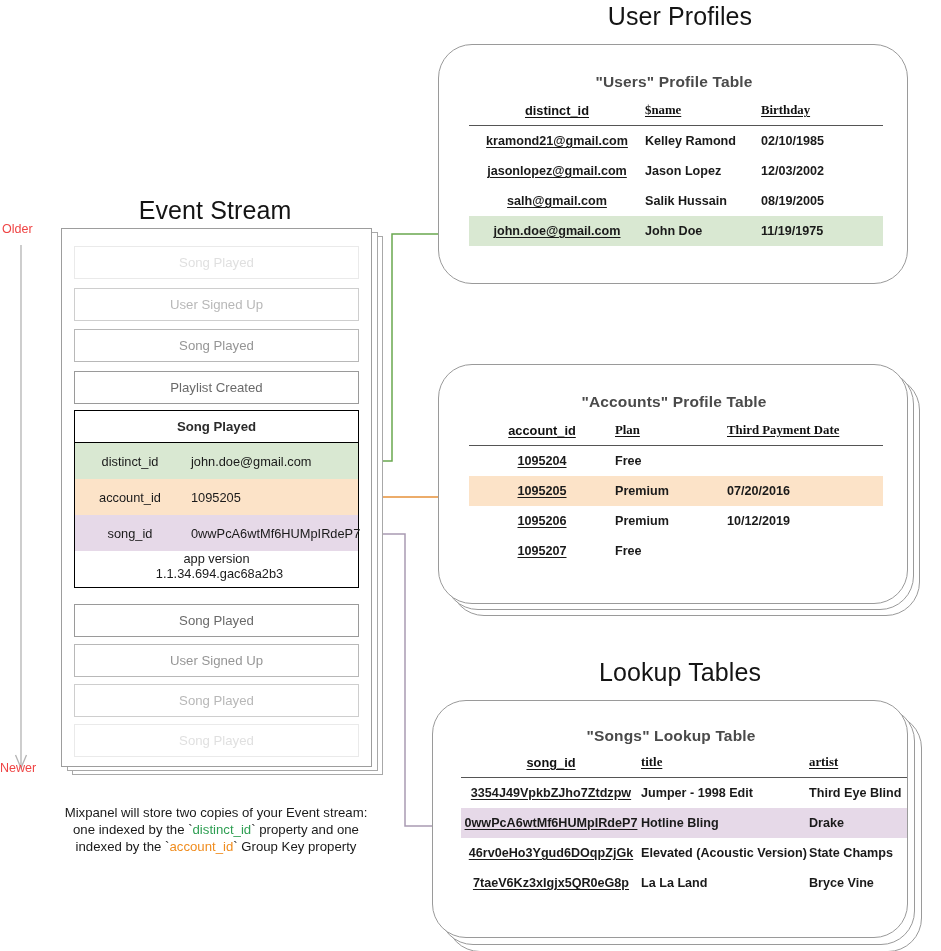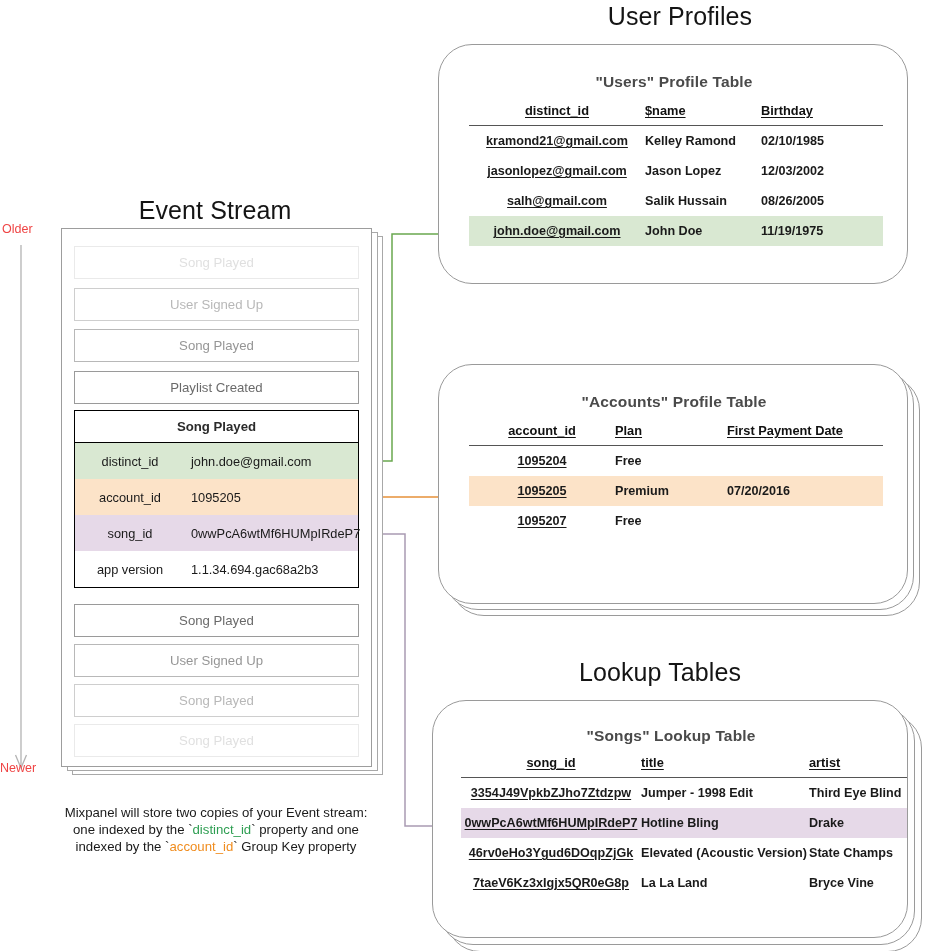--- a/index.html
+++ b/index.html
@@ -60,21 +60,21 @@
   table.prof th{
     font-weight:bold;
     font-size:12.8px;
     color:#111;
     padding:0 0 7px 0;
     vertical-align:bottom;
     white-space:nowrap;
   }
   table.prof th .hd{ text-decoration:underline; text-underline-offset:2px; }
   table.prof th.c{text-align:center;}
-  table.prof th.l{text-align:left;}
+  table.prof th.l{text-align:left;font-family:Liberation Serif, serif;}
   table.prof thead tr{border-bottom:1.3px solid #555;}
   table.prof td{
     padding:0;
     height:30px;
     color:#1a1a1a;
     white-space:nowrap;
     font-size:12.6px;
     vertical-align:middle;
     font-weight:bold;
   }
@@ -130,21 +130,21 @@
     display:flex;align-items:center;
     box-sizing:border-box;
     font-size:12.8px;
     color:#1a1a1a;
   }
   .ev-row .k{width:110px;text-align:center;flex:none;}
   .ev-row .v{flex:1;text-align:left;padding-left:6px;}
   .ev-row.green{background:#d9e8d2;}
   .ev-row.orange{background:#fce3c8;}
   .ev-row.purple{background:#e6d9e8;}
-  .ev-row.plain{background:#fff;}
+  .ev-row.plain{background:#fff;flex-direction:column;}
 
   
   .axis-label{
     position:absolute;font-size:12.5px;color:#ef4444;white-space:nowrap;
   }
 
   
   .caption{
     position:absolute;
     text-align:center;
@@ -271,21 +271,21 @@
               <td class="l">02/10/1985</td>
             </tr>
             <tr>
               <td class="key"><span>jasonlopez@gmail.com</span></td>
               <td class="l">Jason Lopez</td>
               <td class="l">12/03/2002</td>
             </tr>
             <tr>
               <td class="key"><span>salh@gmail.com</span></td>
               <td class="l">Salik Hussain</td>
-              <td class="l">08/26/2005</td>
+              <td class="l">08/19/2005</td>
             </tr>
             <tr class="hl-green">
               <td class="key"><span>john.doe@gmail.com</span></td>
               <td class="l">John Doe</td>
               <td class="l">11/19/1975</td>
             </tr>
           </tbody>
         </table>
     </div>
   </div>
@@ -299,45 +299,50 @@
       <table class="prof" id="tbl-accounts" style="left:30px;top:58px;width:414px;">
         <colgroup>
             <col style="width:146px">
             <col style="width:112px">
             <col style="width:156px">
           </colgroup>
       <thead>
             <tr>
               <th class="c"><span class="hd">account_id</span></th>
               <th class="l"><span class="hd">Plan</span></th>
-              <th class="l"><span class="hd">First Payment Date</span></th>
+              <th class="l"><span class="hd">Third Payment Date</span></th>
             </tr>
           </thead>
           <tbody>
             <tr>
               <td class="key"><span>1095204</span></td>
               <td class="l">Free</td>
               <td class="l"></td>
             </tr>
             <tr class="hl-orange">
               <td class="key"><span>1095205</span></td>
               <td class="l">Premium</td>
               <td class="l">07/20/2016</td>
             </tr>
             <tr>
+              <td class="key"><span>1095206</span></td>
+              <td class="l">Premium</td>
+              <td class="l">10/12/2019</td>
+            </tr>
+            <tr>
               <td class="key"><span>1095207</span></td>
               <td class="l">Free</td>
               <td class="l"></td>
             </tr>
           </tbody>
         </table>
     </div>
   </div>
 
-  <div class="section-title" style="left:510px;top:658px;width:300px;">Lookup Tables</div>
+  <div class="section-title" style="left:530px;top:658px;width:300px;">Lookup Tables</div>
 
   <div class="panel-wrap" style="left:432px;top:700px;width:495px;height:252px;">
     <div class="panel-shadow" style="left:14px;top:14px;width:476px;height:238px;"></div>
     <div class="panel-shadow" style="left:7px;top:7px;width:476px;height:238px;"></div>
     <div class="panel" style="width:476px;height:238px;">
       <div class="panel-title" style="position:absolute;left:0;top:26px;width:476px;">"Songs" Lookup Table</div>
       <table class="prof" id="tbl-songs" style="left:28px;top:54px;width:426px;">
         <colgroup>
             <col style="width:180px">
             <col style="width:168px">

